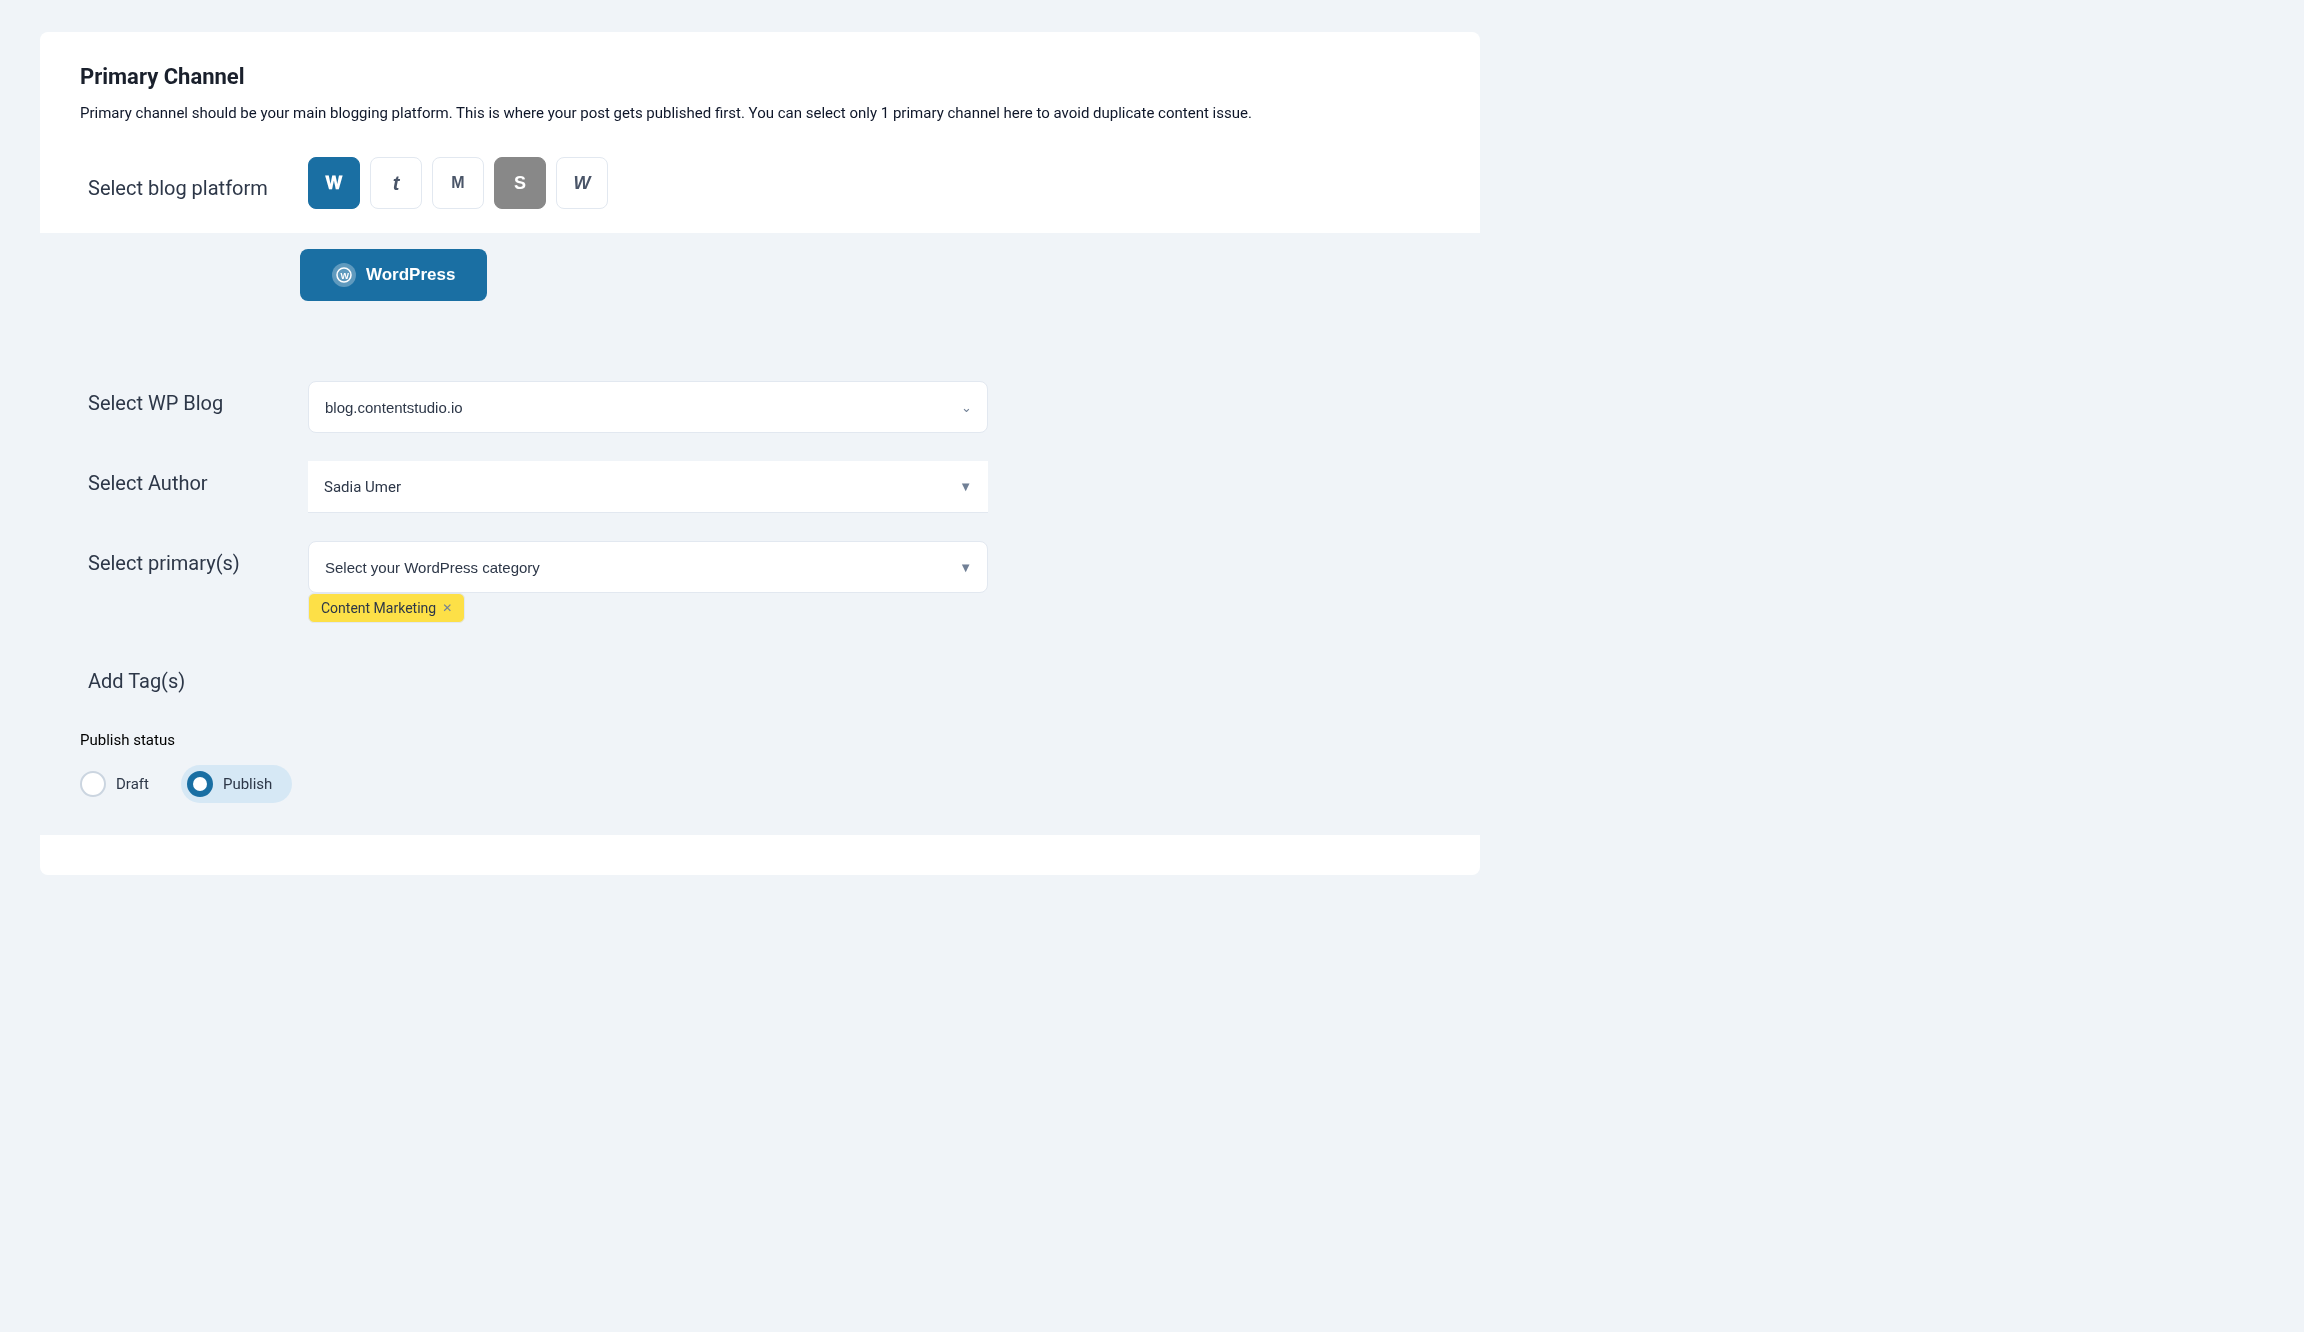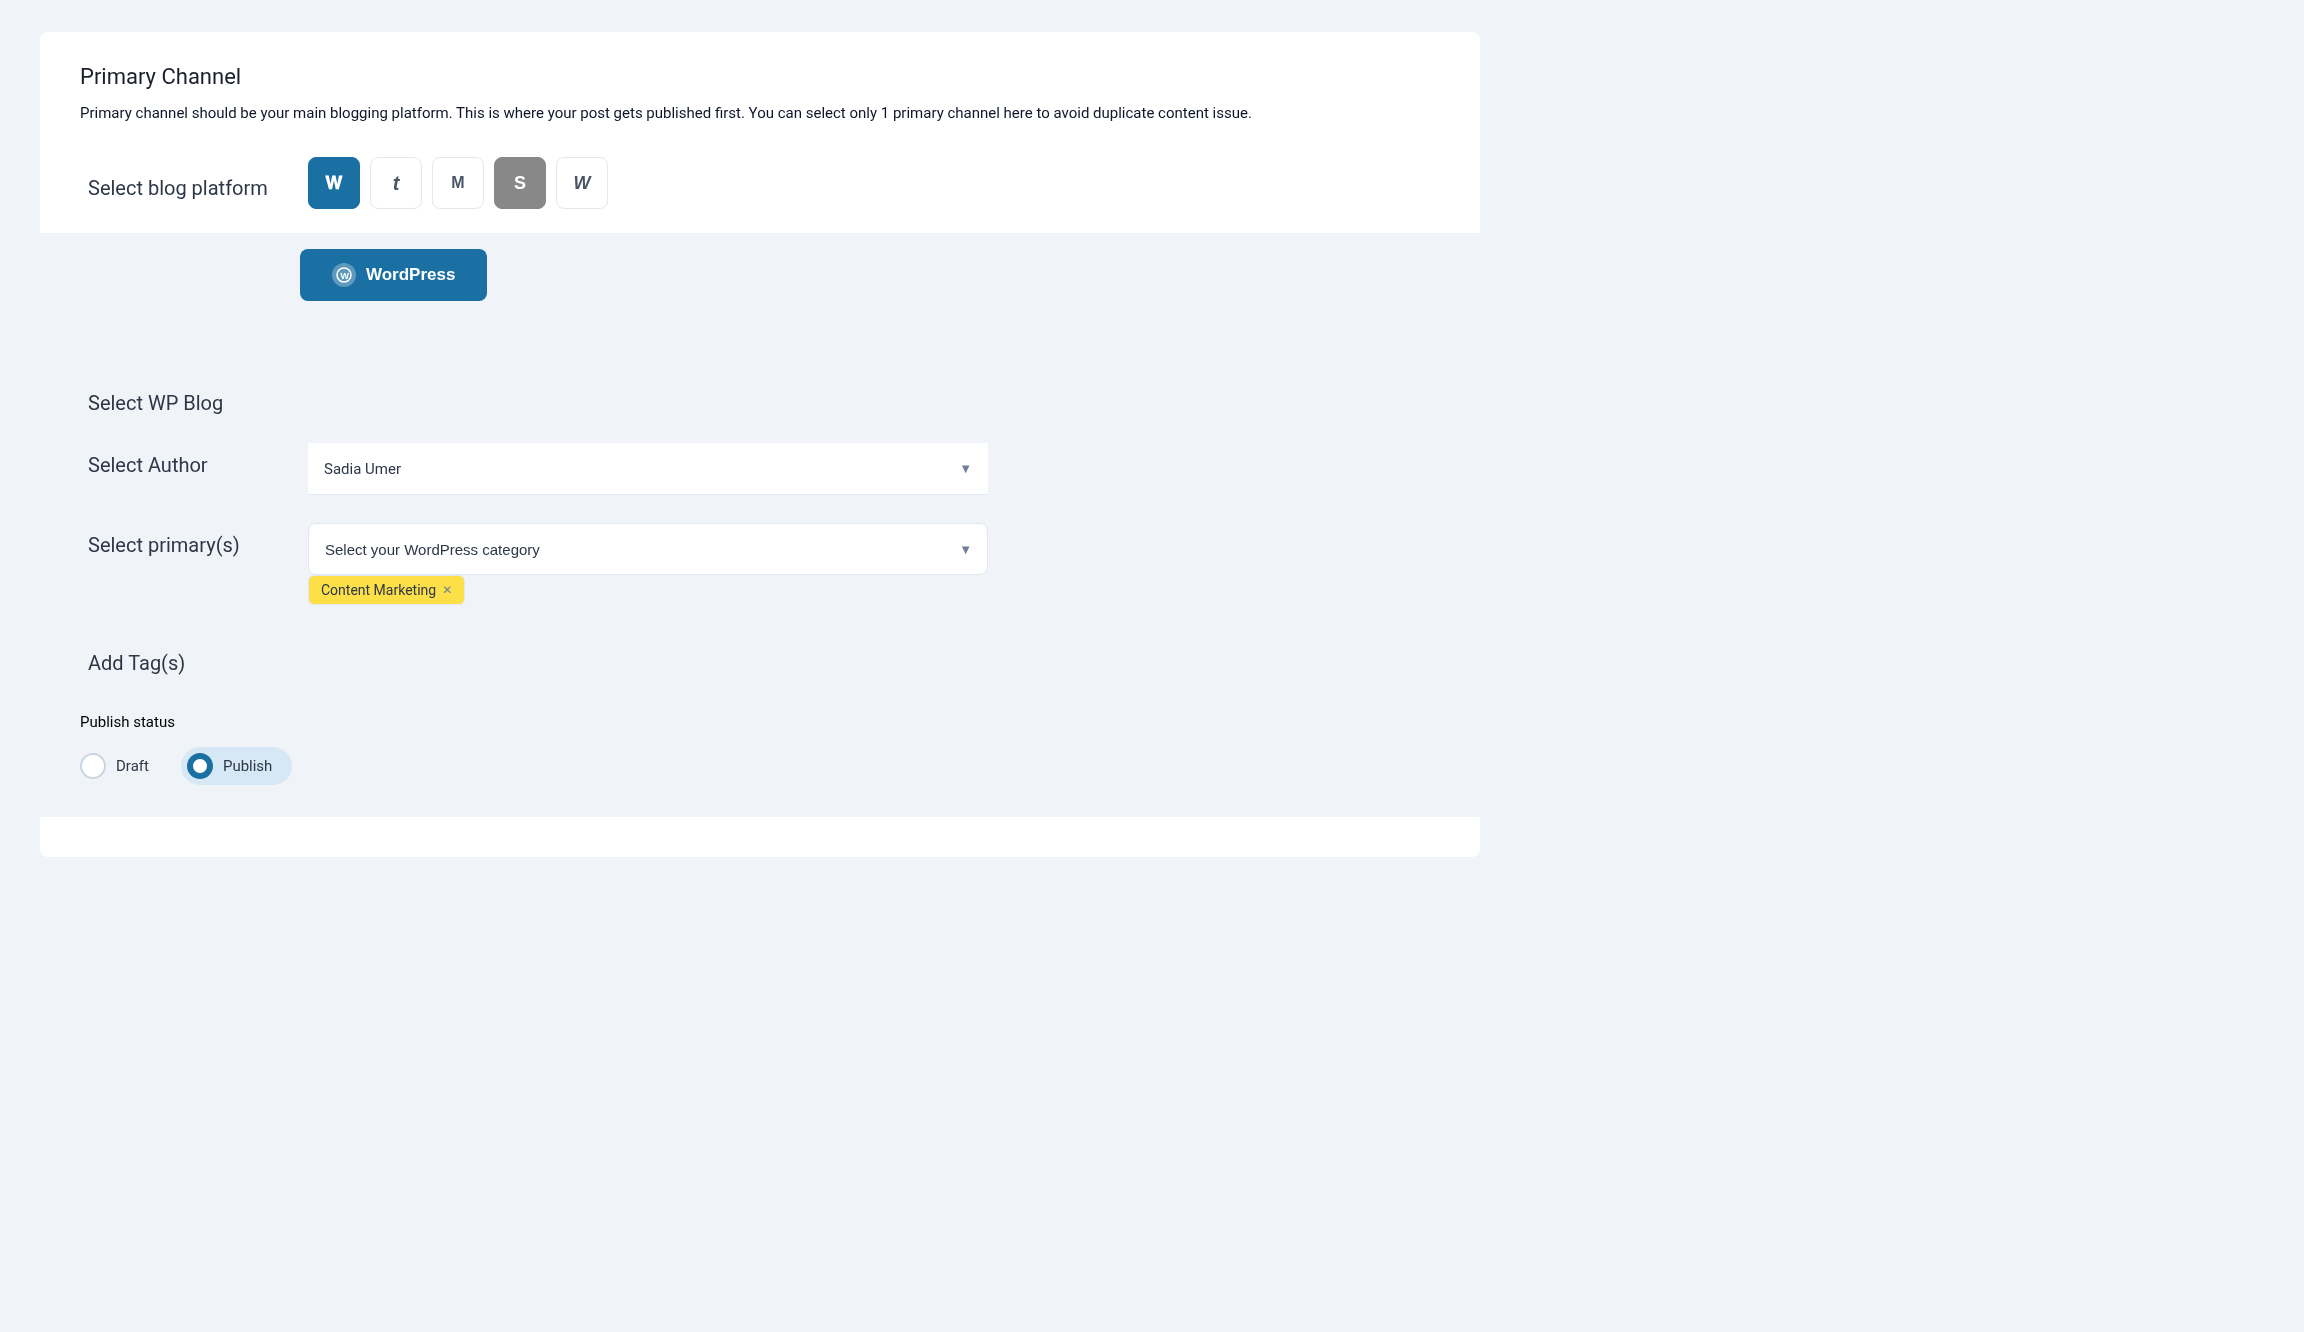--- a/index.html
+++ b/index.html
@@ -18,21 +18,21 @@
 
     .page-container {
       background: #fff;
       border-radius: 8px;
       padding: 32px 40px 40px;
       max-width: 1440px;
     }
 
     .section-title {
       font-size: 22px;
-      font-weight: 400;
+      font-weight: 700;
       color: #1a202c;
       margin-bottom: 12px;
     }
 
     .section-description {
       font-size: 15px;
       color: #0f172a;
       line-height: 1.6;
       max-width: 1300px;
       margin-bottom: 32px;
@@ -312,20 +312,26 @@
         </svg>
       </span>
       <span>WordPress</span>
     </button>
   </div>
 
   <div class="form-fields-section">
 
     <div class="form-row" style="padding-top:20px;">
       <div class="form-label">Select WP Blog</div>
+      <div class="select-wrapper">
+        <select>
+          <option>blog.contentstudio.io</option>
+        </select>
+        <span class="select-arrow">⌄</span>
+      </div>
     </div>
 
     <div class="form-row">
       <div class="form-label">Select Author</div>
       <div class="author-select-wrapper">
         <div class="author-select-display">
           <span>Sadia Umer</span>
           <span style="color:#718096; font-size:13px;">▼</span>
         </div>
       </div>

